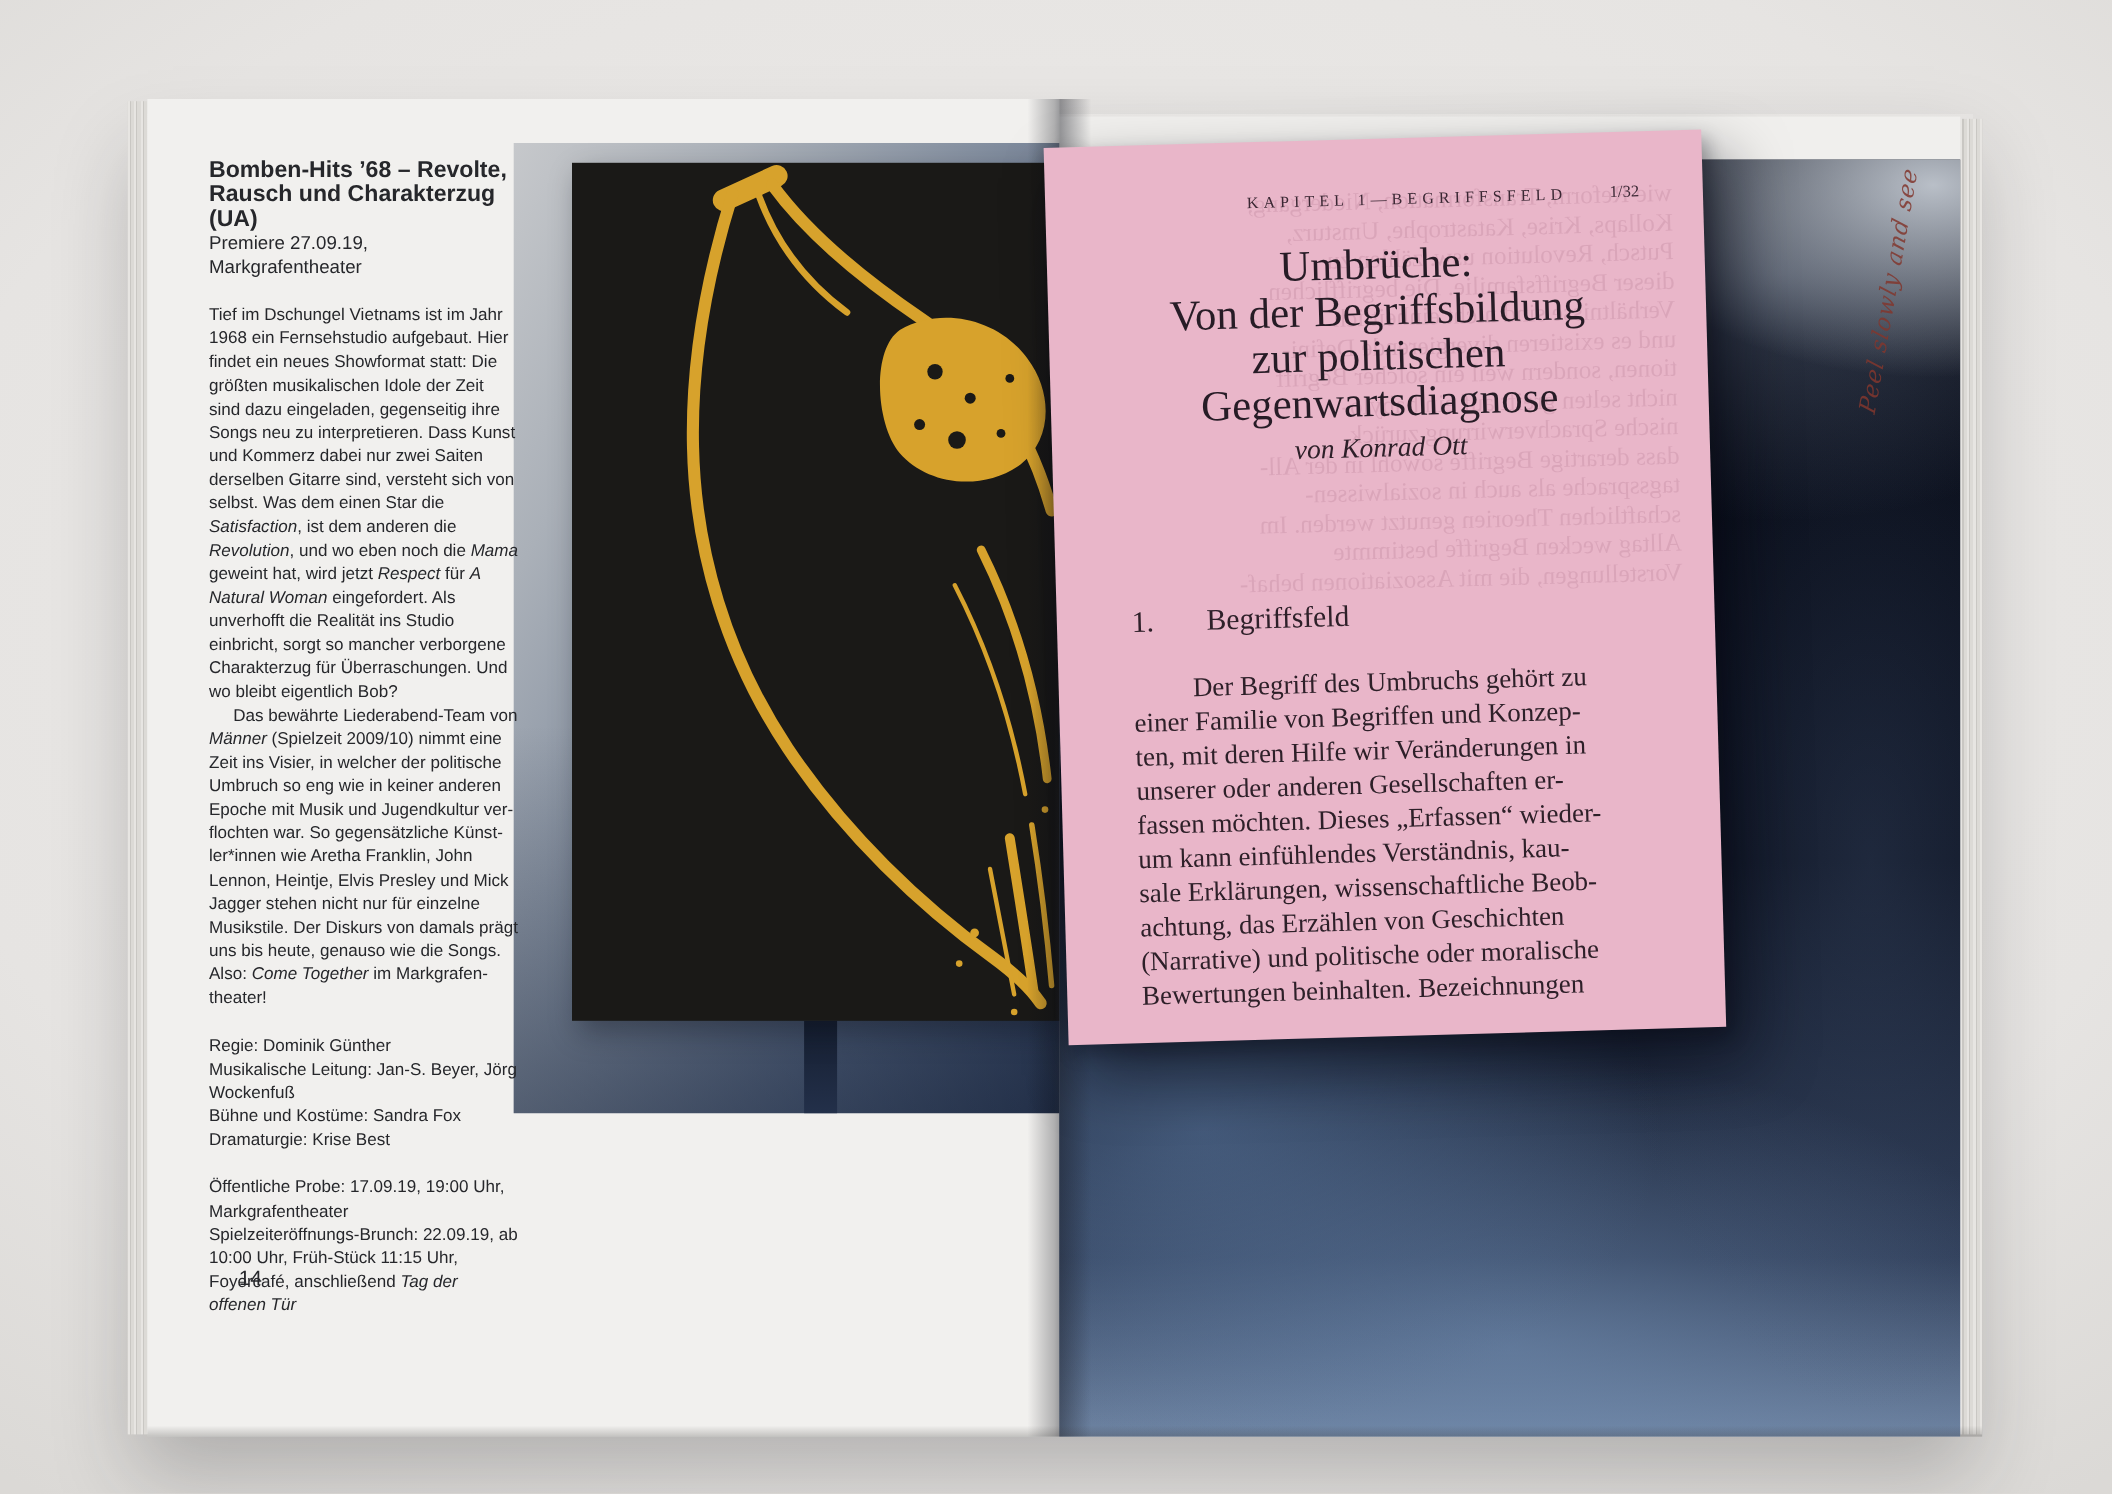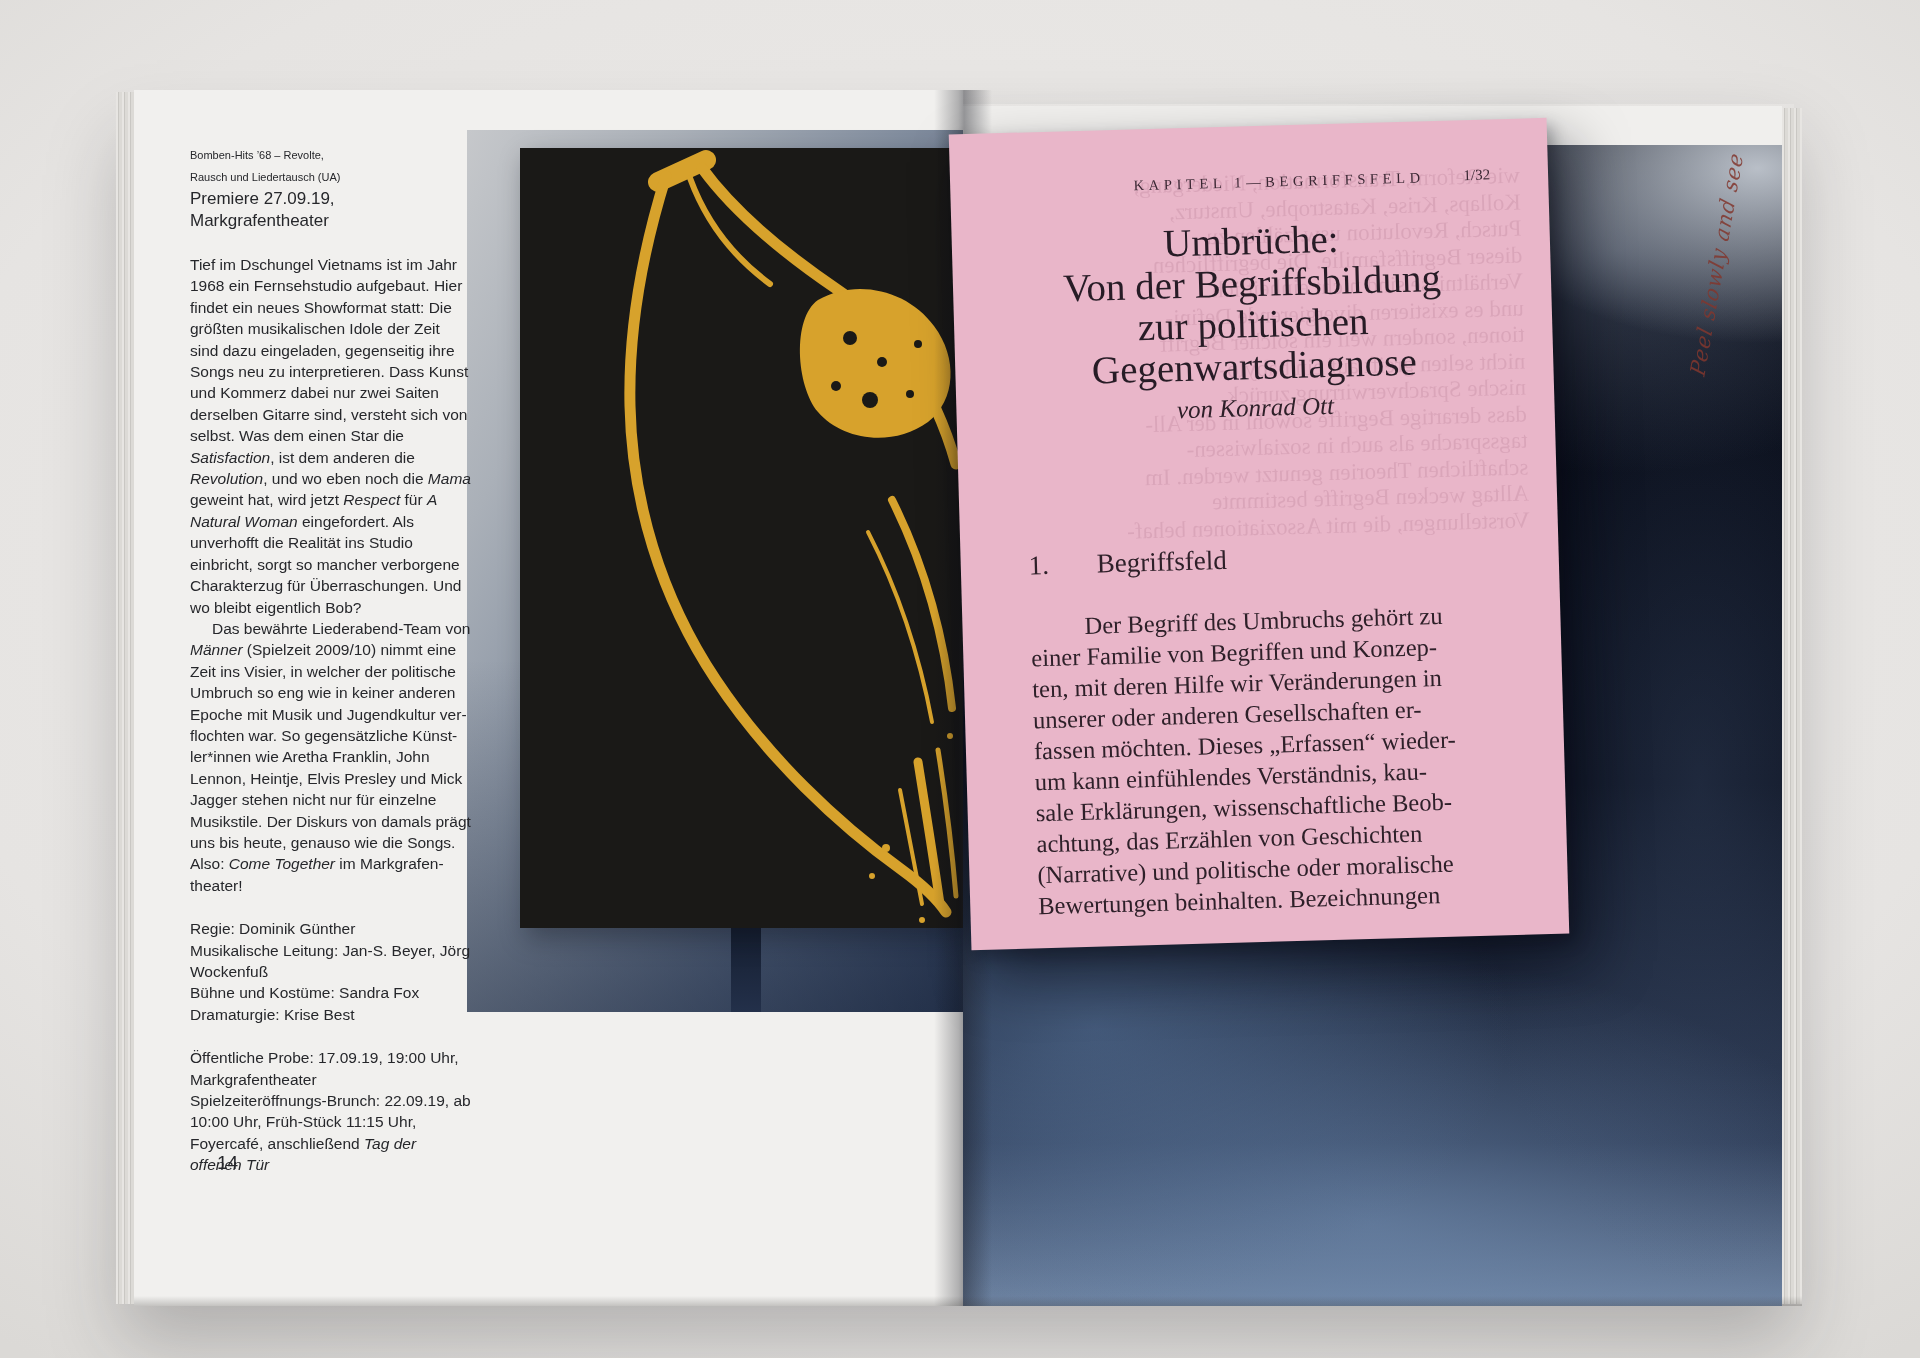--- a/index.html
+++ b/index.html
@@ -28,21 +28,21 @@
       radial-gradient(520px 320px at 80% 9%,rgba(112,126,150,.45),rgba(112,126,150,0) 70%),
       radial-gradient(340px 720px at 90% 55%,rgba(75,95,128,.32),rgba(75,95,128,0) 70%),
       radial-gradient(640px 430px at 16% 76%,rgba(92,122,162,.55),rgba(92,122,162,0) 65%),
       radial-gradient(720px 380px at 50% 93%,rgba(116,146,184,.5),rgba(116,146,184,0) 70%),
       linear-gradient(to bottom,#070a14 0%,#0a0f1d 55%,#2e3c56 86%,#6d82a0 100%);}
   .gutter{left:934px;top:90px;width:58px;height:1216px;
     background:linear-gradient(to right,rgba(10,12,20,0) 0%,rgba(10,12,20,.28) 42%,rgba(25,27,36,.42) 52%,rgba(10,12,20,0) 100%);}
 
   
   .col{left:190px;top:144px;width:282px;color:#26272b;font-size:15.5px;line-height:21.4px;}
-  .prog-title{font-weight:normal;font-size:11px;line-height:22px;}
+  .prog-title{font-weight:bold;font-size:21px;line-height:22px;}
   .prog-sub{font-size:17px;line-height:22px;}
   .block-gap{height:22px;}
   .para{hyphens:manual;}
   .para.indent{text-indent:22px;}
   .it{font-style:italic;}
   .credit-line{}
   .schedule{white-space:pre-line;}
   .pagenum{left:217px;top:1152px;font-size:19px;color:#26272b;}
 
   
@@ -118,21 +118,21 @@
           <circle cx="390" cy="246" r="4"></circle>
       </g>
     </svg>
   </div>
 
   <div class="abs gutter"></div>
 
   <div class="abs col">
     <div class="prog-title">
         <div class="title-line">Bomben-Hits ’68 – Revolte,</div>
-        <div class="title-line">Rausch und Liedertausch (UA)</div>
+        <div class="title-line">Rausch und Charakterzug (UA)</div>
       </div>
     <div class="prog-sub">
         <div class="sub-line">Premiere 27.09.19,</div>
         <div class="sub-line">Markgrafentheater</div>
       </div>
     <div class="block-gap"></div>
     <div>
         <div class="para"><span>Tief im Dschungel Vietnams ist im Jahr 1968 ein Fernsehstudio aufgebaut. Hier findet ein neues Showformat statt: Die größten musikalischen Idole der Zeit sind dazu eingeladen, gegenseitig ihre Songs neu zu interpretieren. Dass Kunst und Kommerz dabei nur zwei Saiten dersel­ben Gitarre sind, versteht sich von selbst. Was dem einen Star die </span><span class="it">Satisfaction</span><span>, ist dem anderen die </span><span class="it">Revolution</span><span>, und wo eben noch die </span><span class="it">Mama</span><span> geweint hat, wird jetzt </span><span class="it">Respect</span><span> für </span><span class="it">A Natural Woman</span><span> ein­gefordert. Als unverhofft die Realität ins Studio einbricht, sorgt so mancher ver­borgene Charakterzug für Überraschun­gen. Und wo bleibt eigentlich Bob?</span></div>
         <div class="para indent"><span>Das bewährte Liederabend-Team von </span><span class="it">Männer</span><span> (Spielzeit 2009/10) nimmt eine Zeit ins Visier, in welcher der politische Umbruch so eng wie in keiner anderen Epoche mit Musik und Jugendkultur ver­flochten war. So gegensätzliche Künst­ler*innen wie Aretha Franklin, John Lennon, Heintje, Elvis Presley und Mick Jagger stehen nicht nur für einzelne Musikstile. Der Diskurs von damals prägt uns bis heute, genauso wie die Songs. Also: </span><span class="it">Come Together</span><span> im Markgrafen­theater!</span></div>
       </div>

